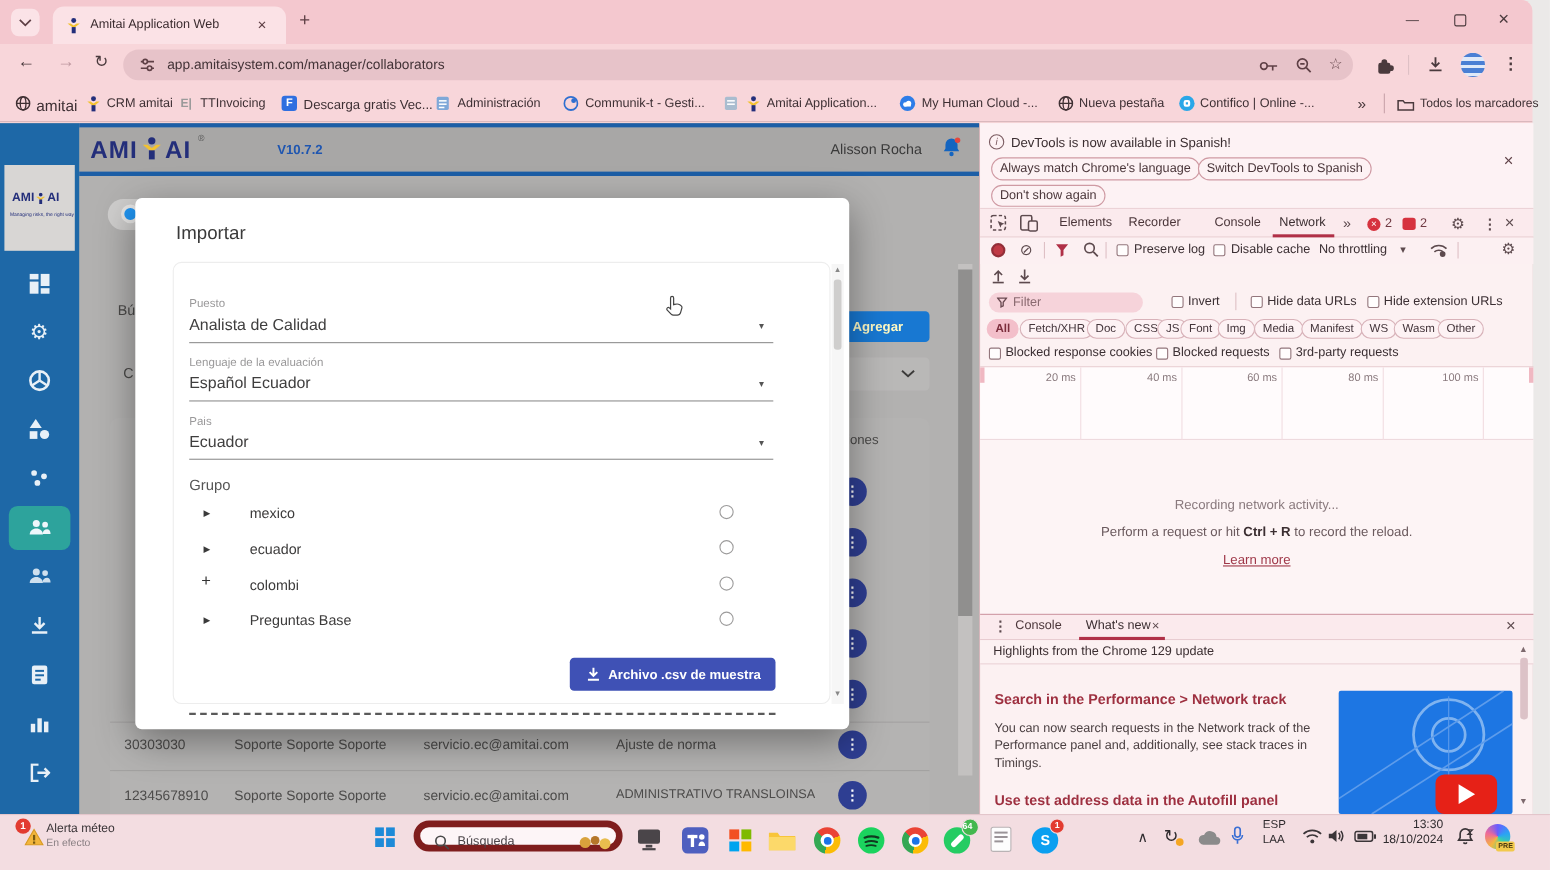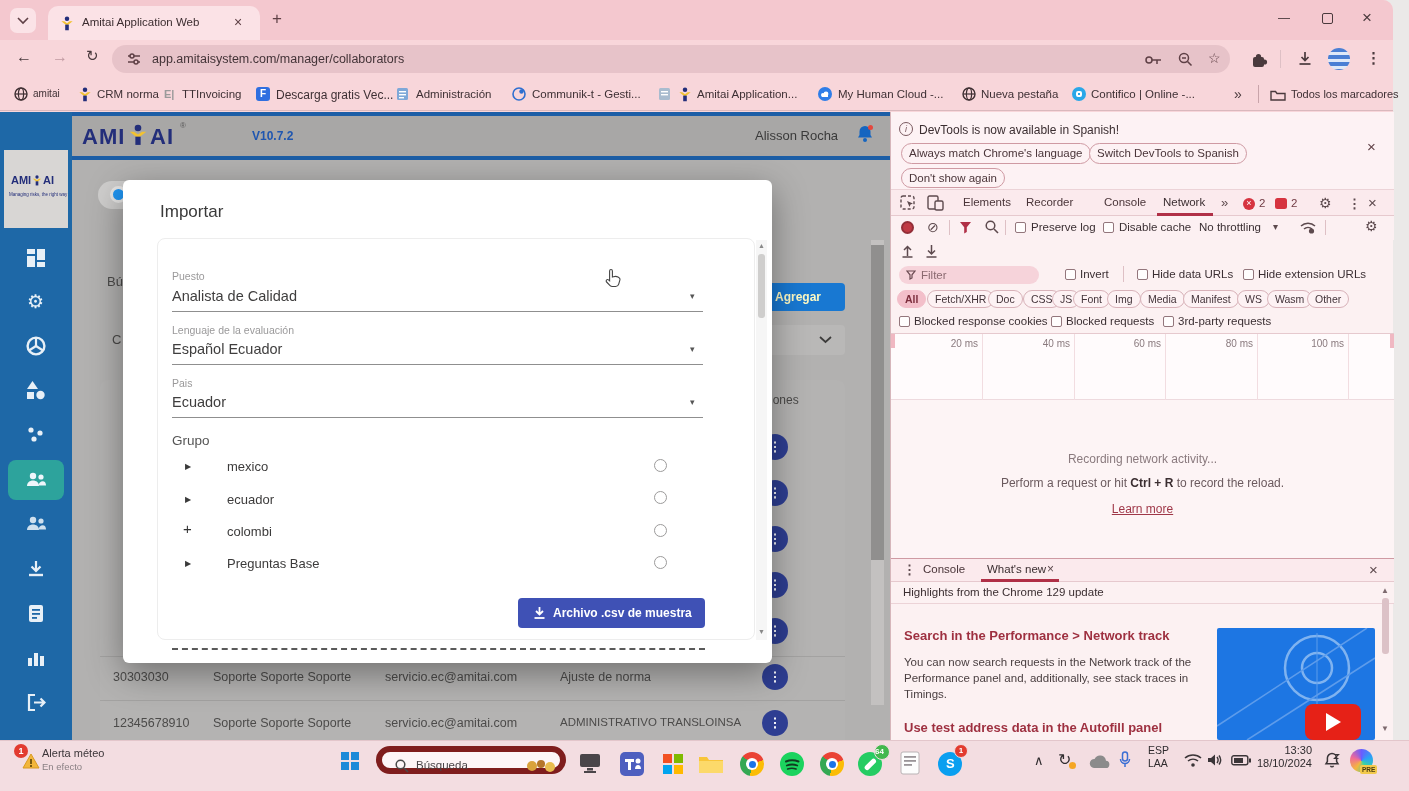--- a/index.html
+++ b/index.html
@@ -94,25 +94,25 @@
     </svg>
 <div class="abs" style="left:1328px;top:48px;width:22px;height:22px;border-radius:50%;background:repeating-linear-gradient(180deg,#4a7fd4 0 4px,#dfe9f8 4px 7px)"></div>
 <span class="t" style="left:1366px;top:49px;font-size:15px;color:#4a3a3d;font-weight:bold">⋮</span>
 
 <div class="abs" style="left:0;top:78px;width:1393px;height:33px;background:#f8d6da;border-bottom:1px solid #dab8bd"></div>
 <svg width="14" height="14" style="position:absolute;left:14px;top:87px">
       <circle cx="7" cy="7" r="6" fill="none" stroke="#3f3033" stroke-width="1.4"></circle>
       <ellipse cx="7" cy="7" rx="2.6" ry="6" fill="none" stroke="#3f3033" stroke-width="1.2"></ellipse>
       <line x1="1" y1="7" x2="13" y2="7" stroke="#3f3033" stroke-width="1.2"></line>
     </svg>
-<span class="t" style="left:33px;top:88px;font-size:10px;color:#3e3034">amitai</span>
+<span class="t" style="left:33px;top:88px;font-size:14px;color:#3e3034">amitai</span>
 <svg width="14" height="15" viewBox="0 0 18 20" style="position:absolute;left:78px;top:87px">
       <use href="#amitai-person"></use>
     </svg>
-<span class="t" style="left:97px;top:88px;font-size:11.5px;color:#3e3034">CRM norma</span>
+<span class="t" style="left:97px;top:88px;font-size:11.5px;color:#3e3034">CRM amitai</span>
 <span class="t" style="left:164px;top:88px;font-size:11px;color:#9a9a9a;font-weight:bold">E|</span>
 <span class="t" style="left:182px;top:88px;font-size:11.5px;color:#3e3034">TTInvoicing</span>
 <span class="abs" style="left:256px;top:87px;width:14px;height:14px;background:#2f6fe0;border-radius:3px;color:#fff;font-size:10px;font-weight:bold;text-align:center;line-height:14px">F</span>
 <span class="t" style="left:276px;top:88px;font-size:12px;color:#3e3034">Descarga gratis Vec...</span>
 <svg width="13" height="14" style="position:absolute;left:396px;top:87px">
       <rect x="1" y="1" width="11" height="12" rx="1.5" fill="#7fa8d8"></rect>
       <rect x="3" y="4" width="7" height="1.4" fill="#fff"></rect>
       <rect x="3" y="7" width="7" height="1.4" fill="#fff"></rect>
       <rect x="3" y="10" width="5" height="1.4" fill="#fff"></rect>
     </svg>

